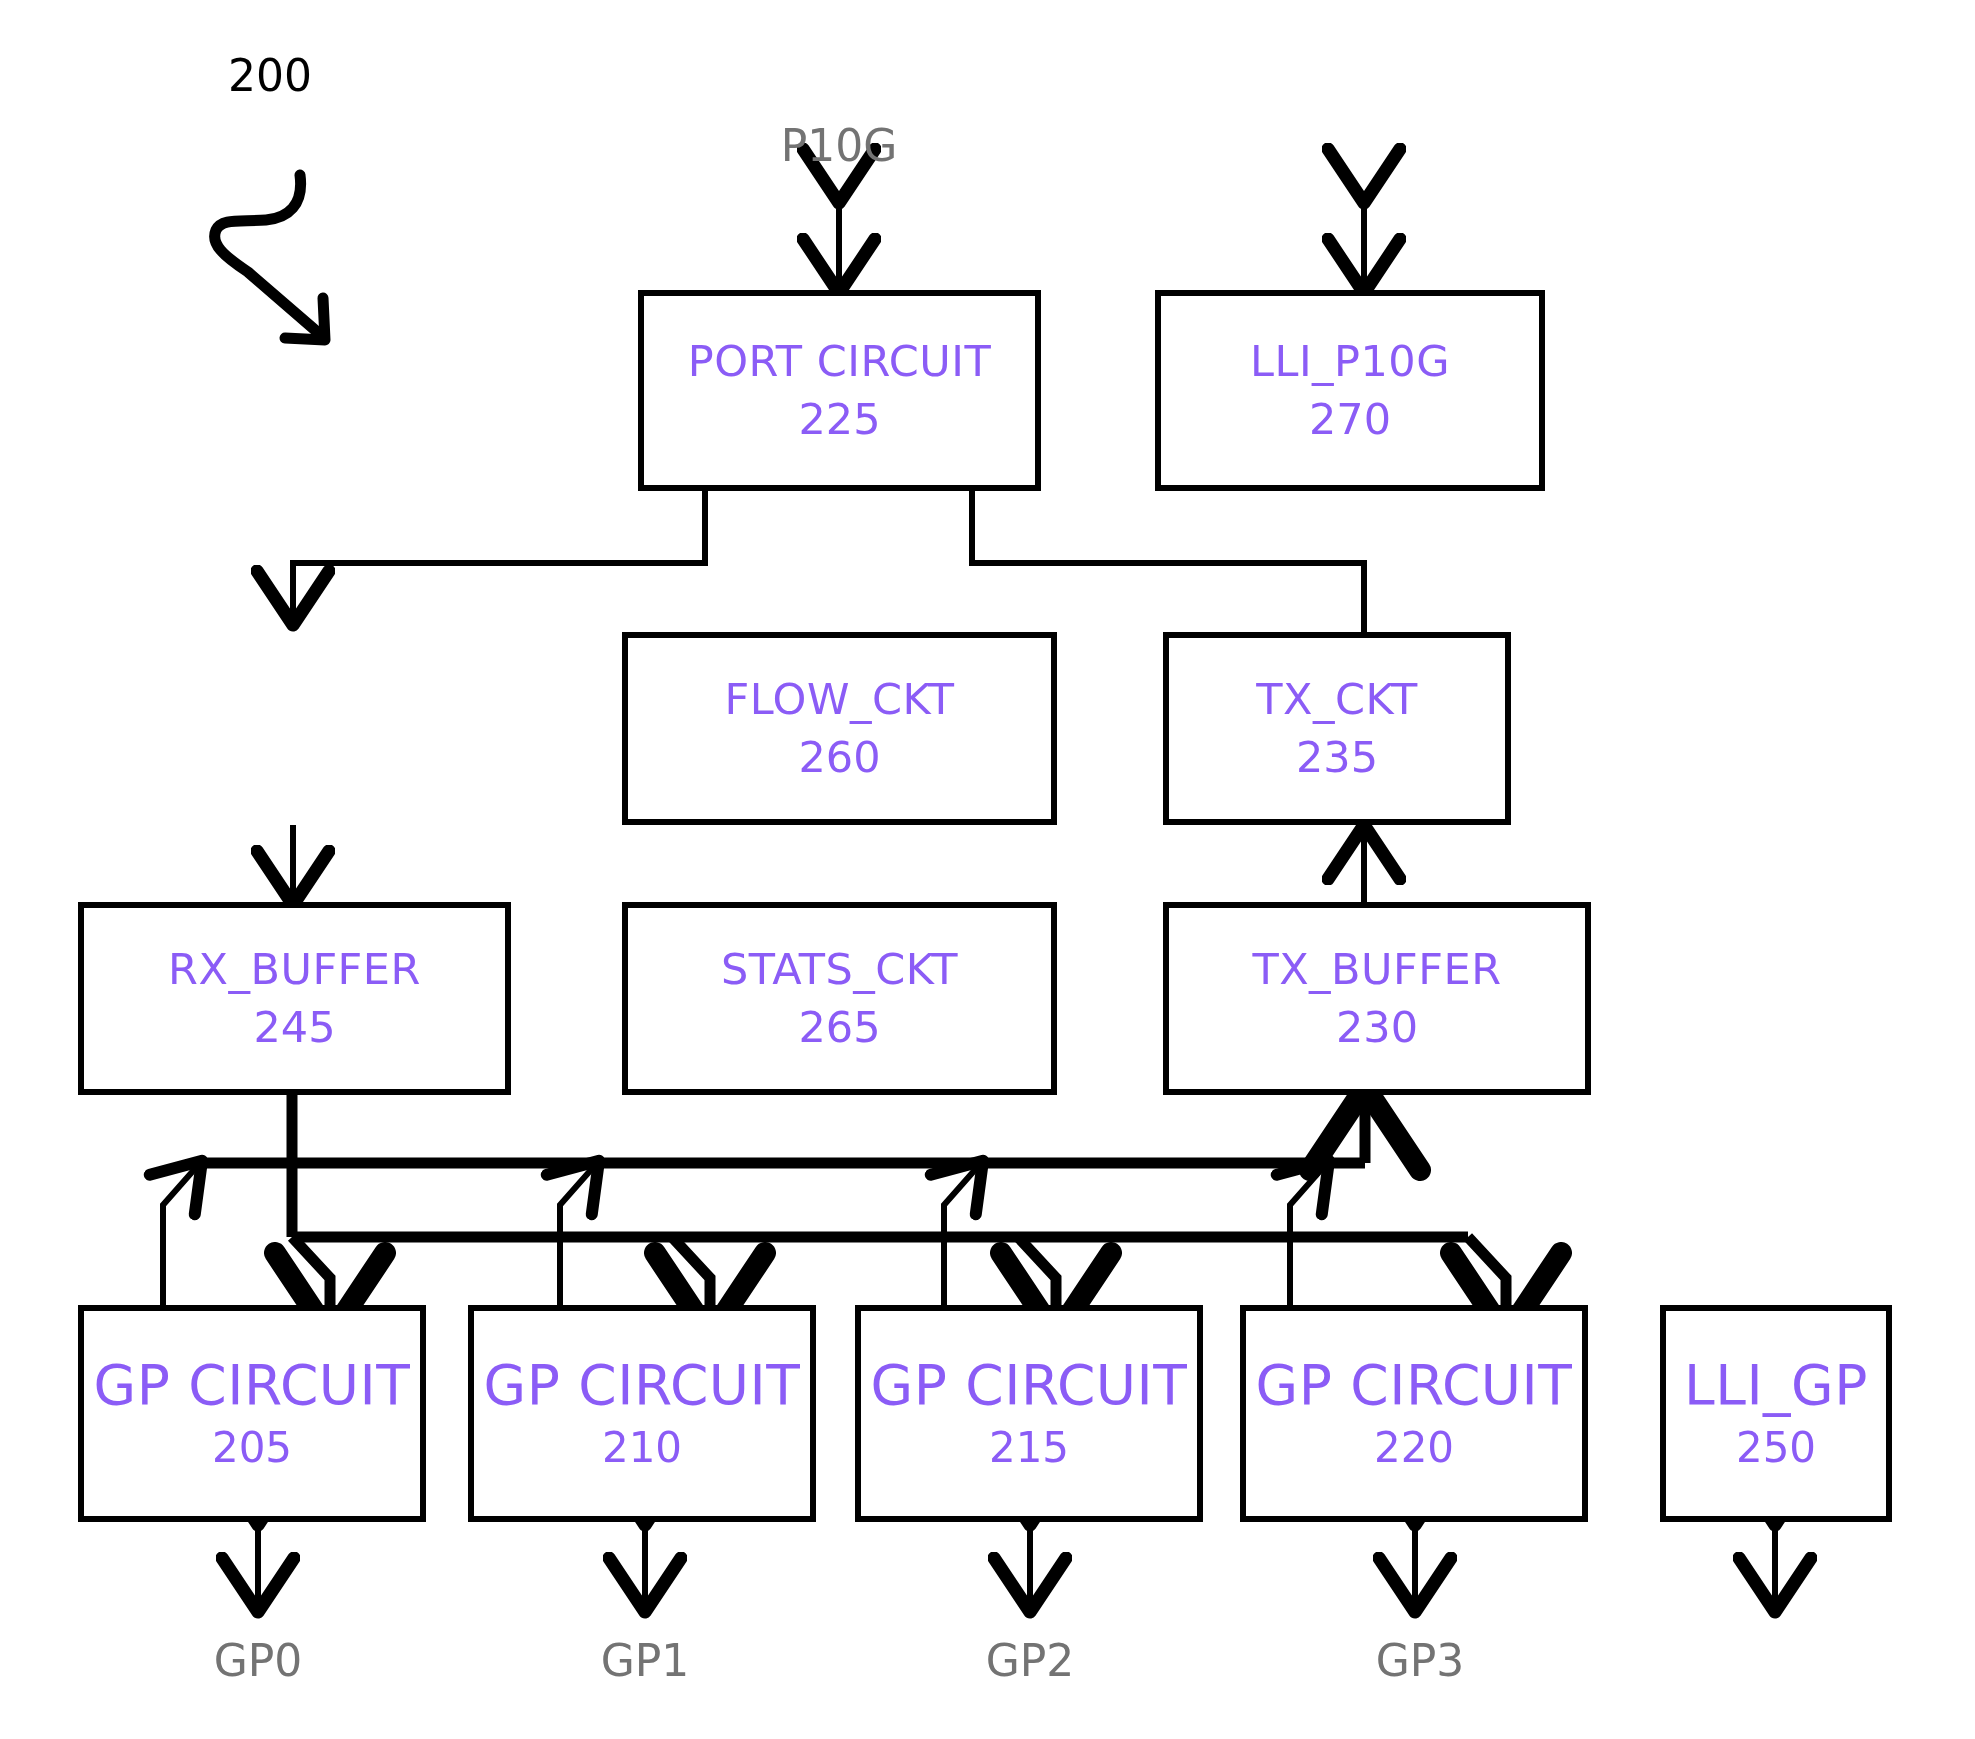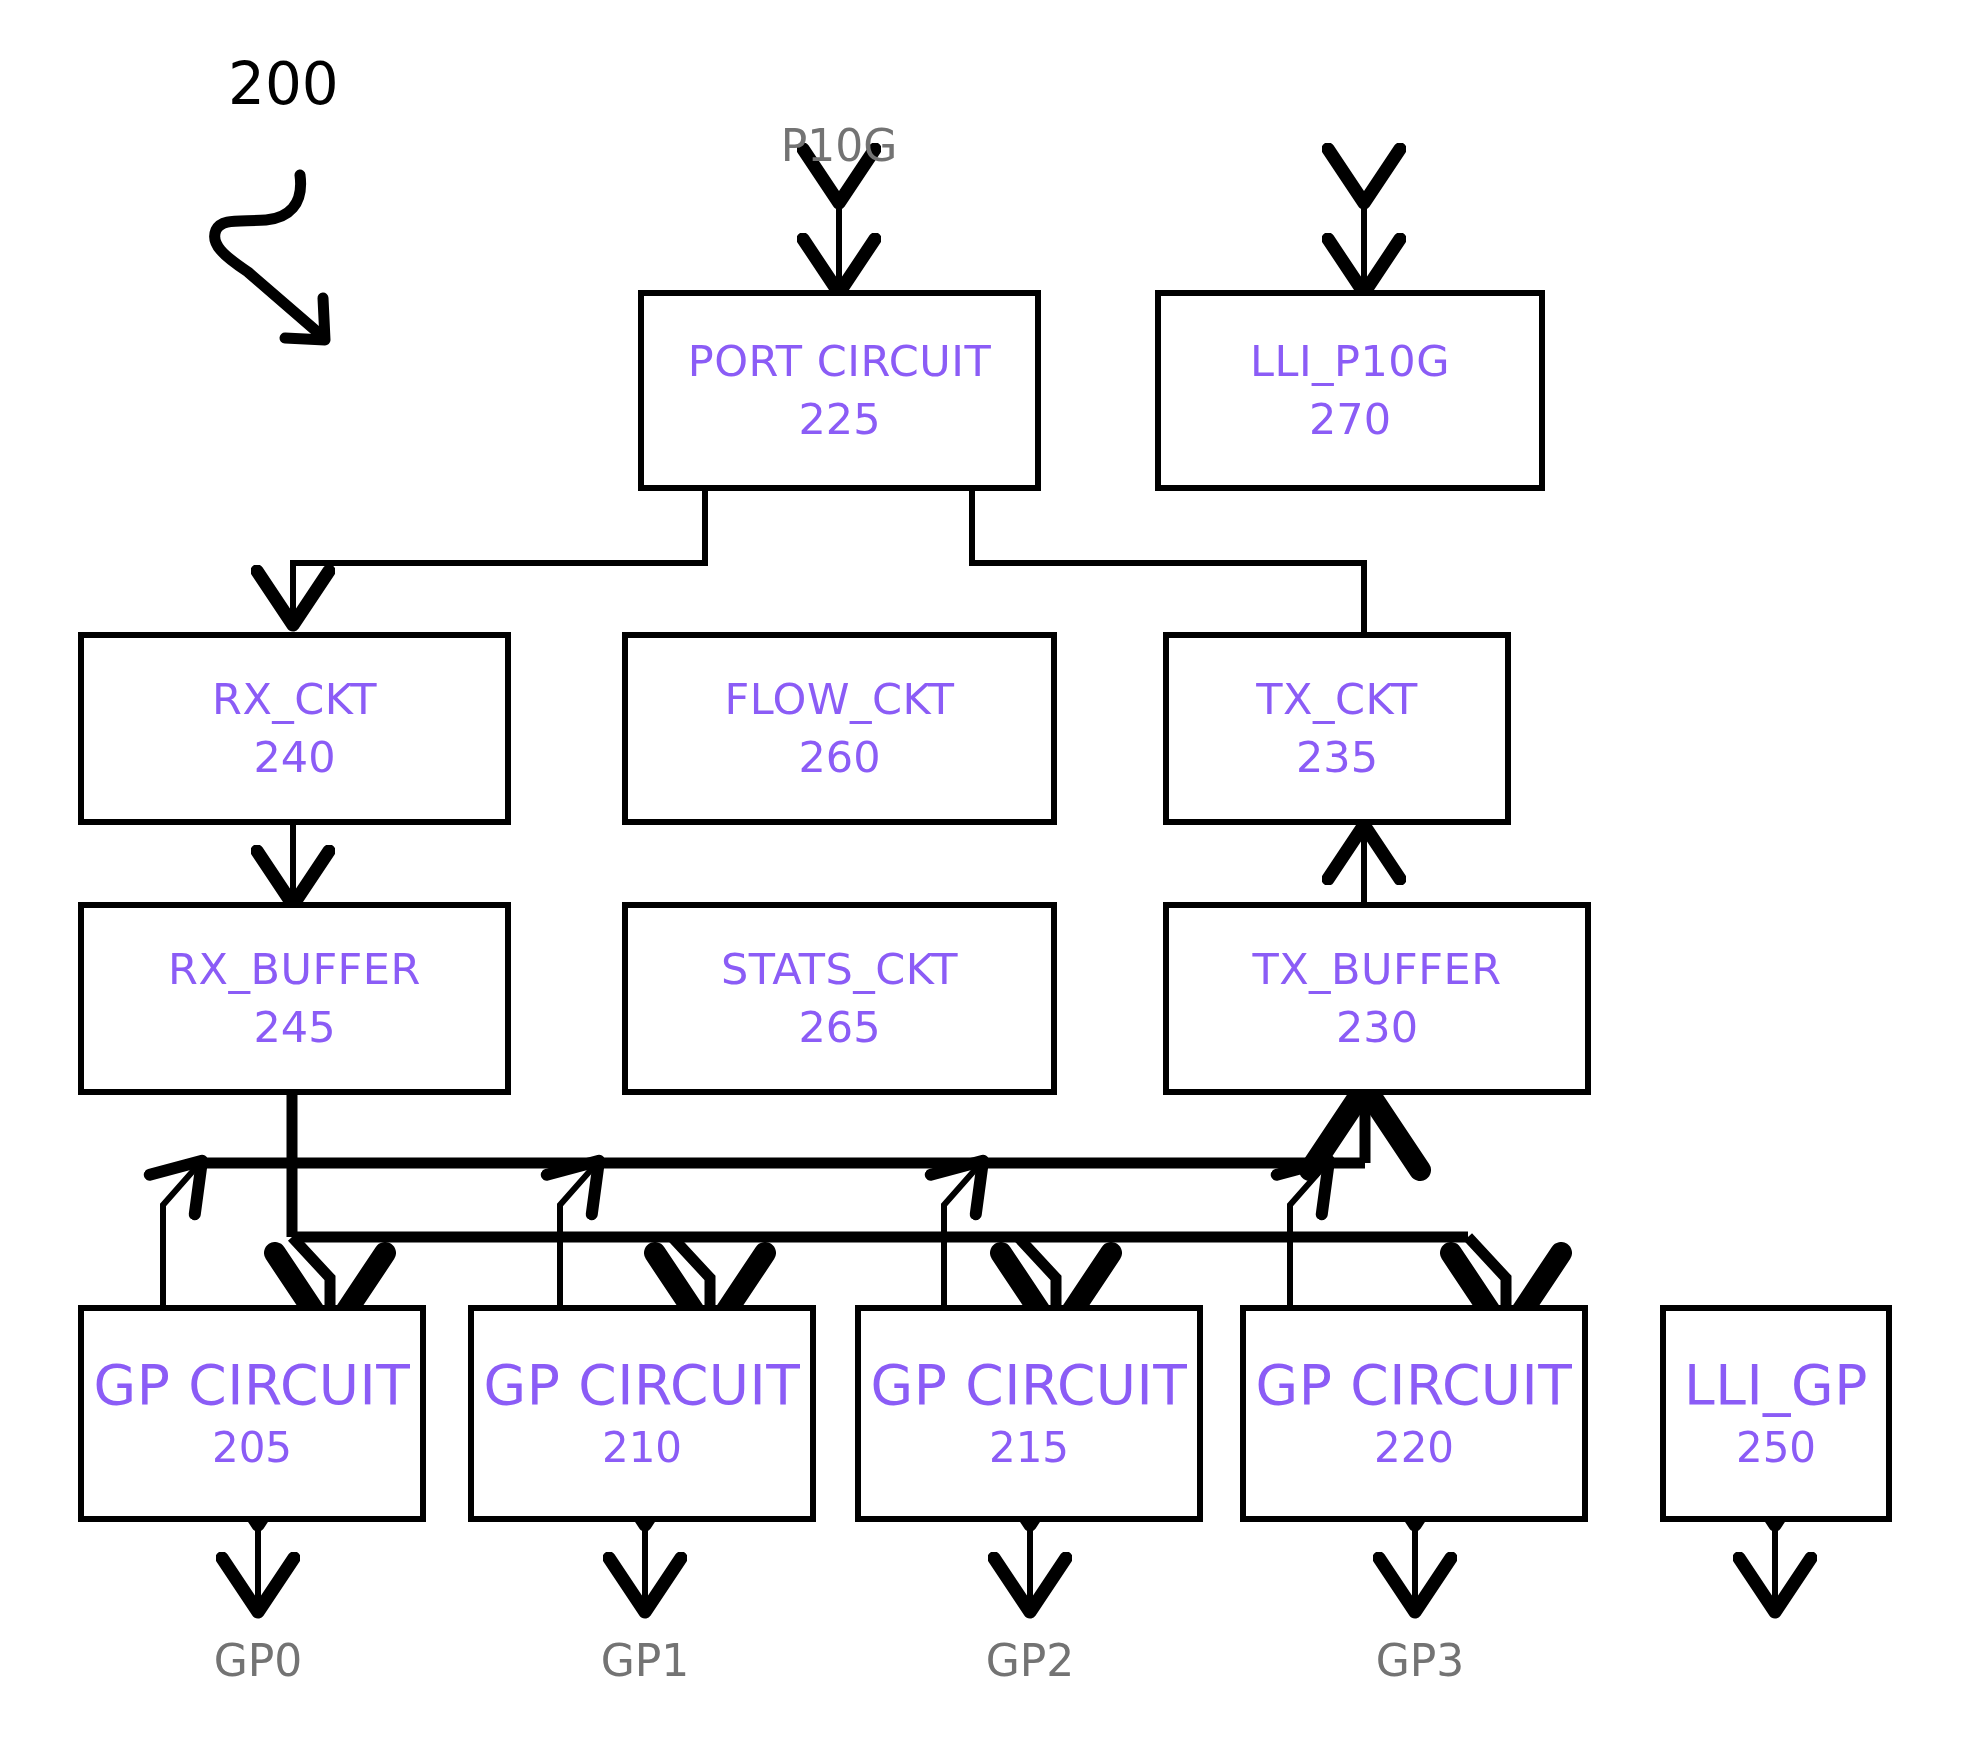--- a/index.html
+++ b/index.html
@@ -51,21 +51,21 @@
   .box.gp .num { font-size: 42px; }
   .sig {
     position: absolute;
     font-size: 44px;
     color: #737373;
     white-space: nowrap;
     text-align: center;
   }
   .figlabel {
     position: absolute;
-    font-size: 58px;
+    font-size: 44px;
     color: #000;
     white-space: nowrap;
   }
 </style>
 </head>
 <body>
 
 <div id="canvas">
 
   <svg id="wires" viewBox="0 0 1975 1739" xmlns="http://www.w3.org/2000/svg">
@@ -173,24 +173,20 @@
   <div class="box" style="left:638px; top:290px; width:403px; height:201px;">
     <div class="ttl">PORT CIRCUIT</div>
     <div class="num">225</div>
   </div>
 
   <div class="box" style="left:1155px; top:290px; width:390px; height:201px;">
     <div class="ttl">LLI_P10G</div>
     <div class="num">270</div>
   </div>
 
-  <div class="box" style="left:78px; top:632px; width:433px; height:193px;">
-    <div class="ttl">RX_CKT</div>
-    <div class="num">240</div>
-  </div>
 
   <div class="box" style="left:622px; top:632px; width:435px; height:193px;">
     <div class="ttl">FLOW_CKT</div>
     <div class="num">260</div>
   </div>
 
   <div class="box" style="left:1163px; top:632px; width:348px; height:193px;text-align:right;">
     <div class="ttl">TX_CKT</div>
     <div class="num">235</div>
   </div>

